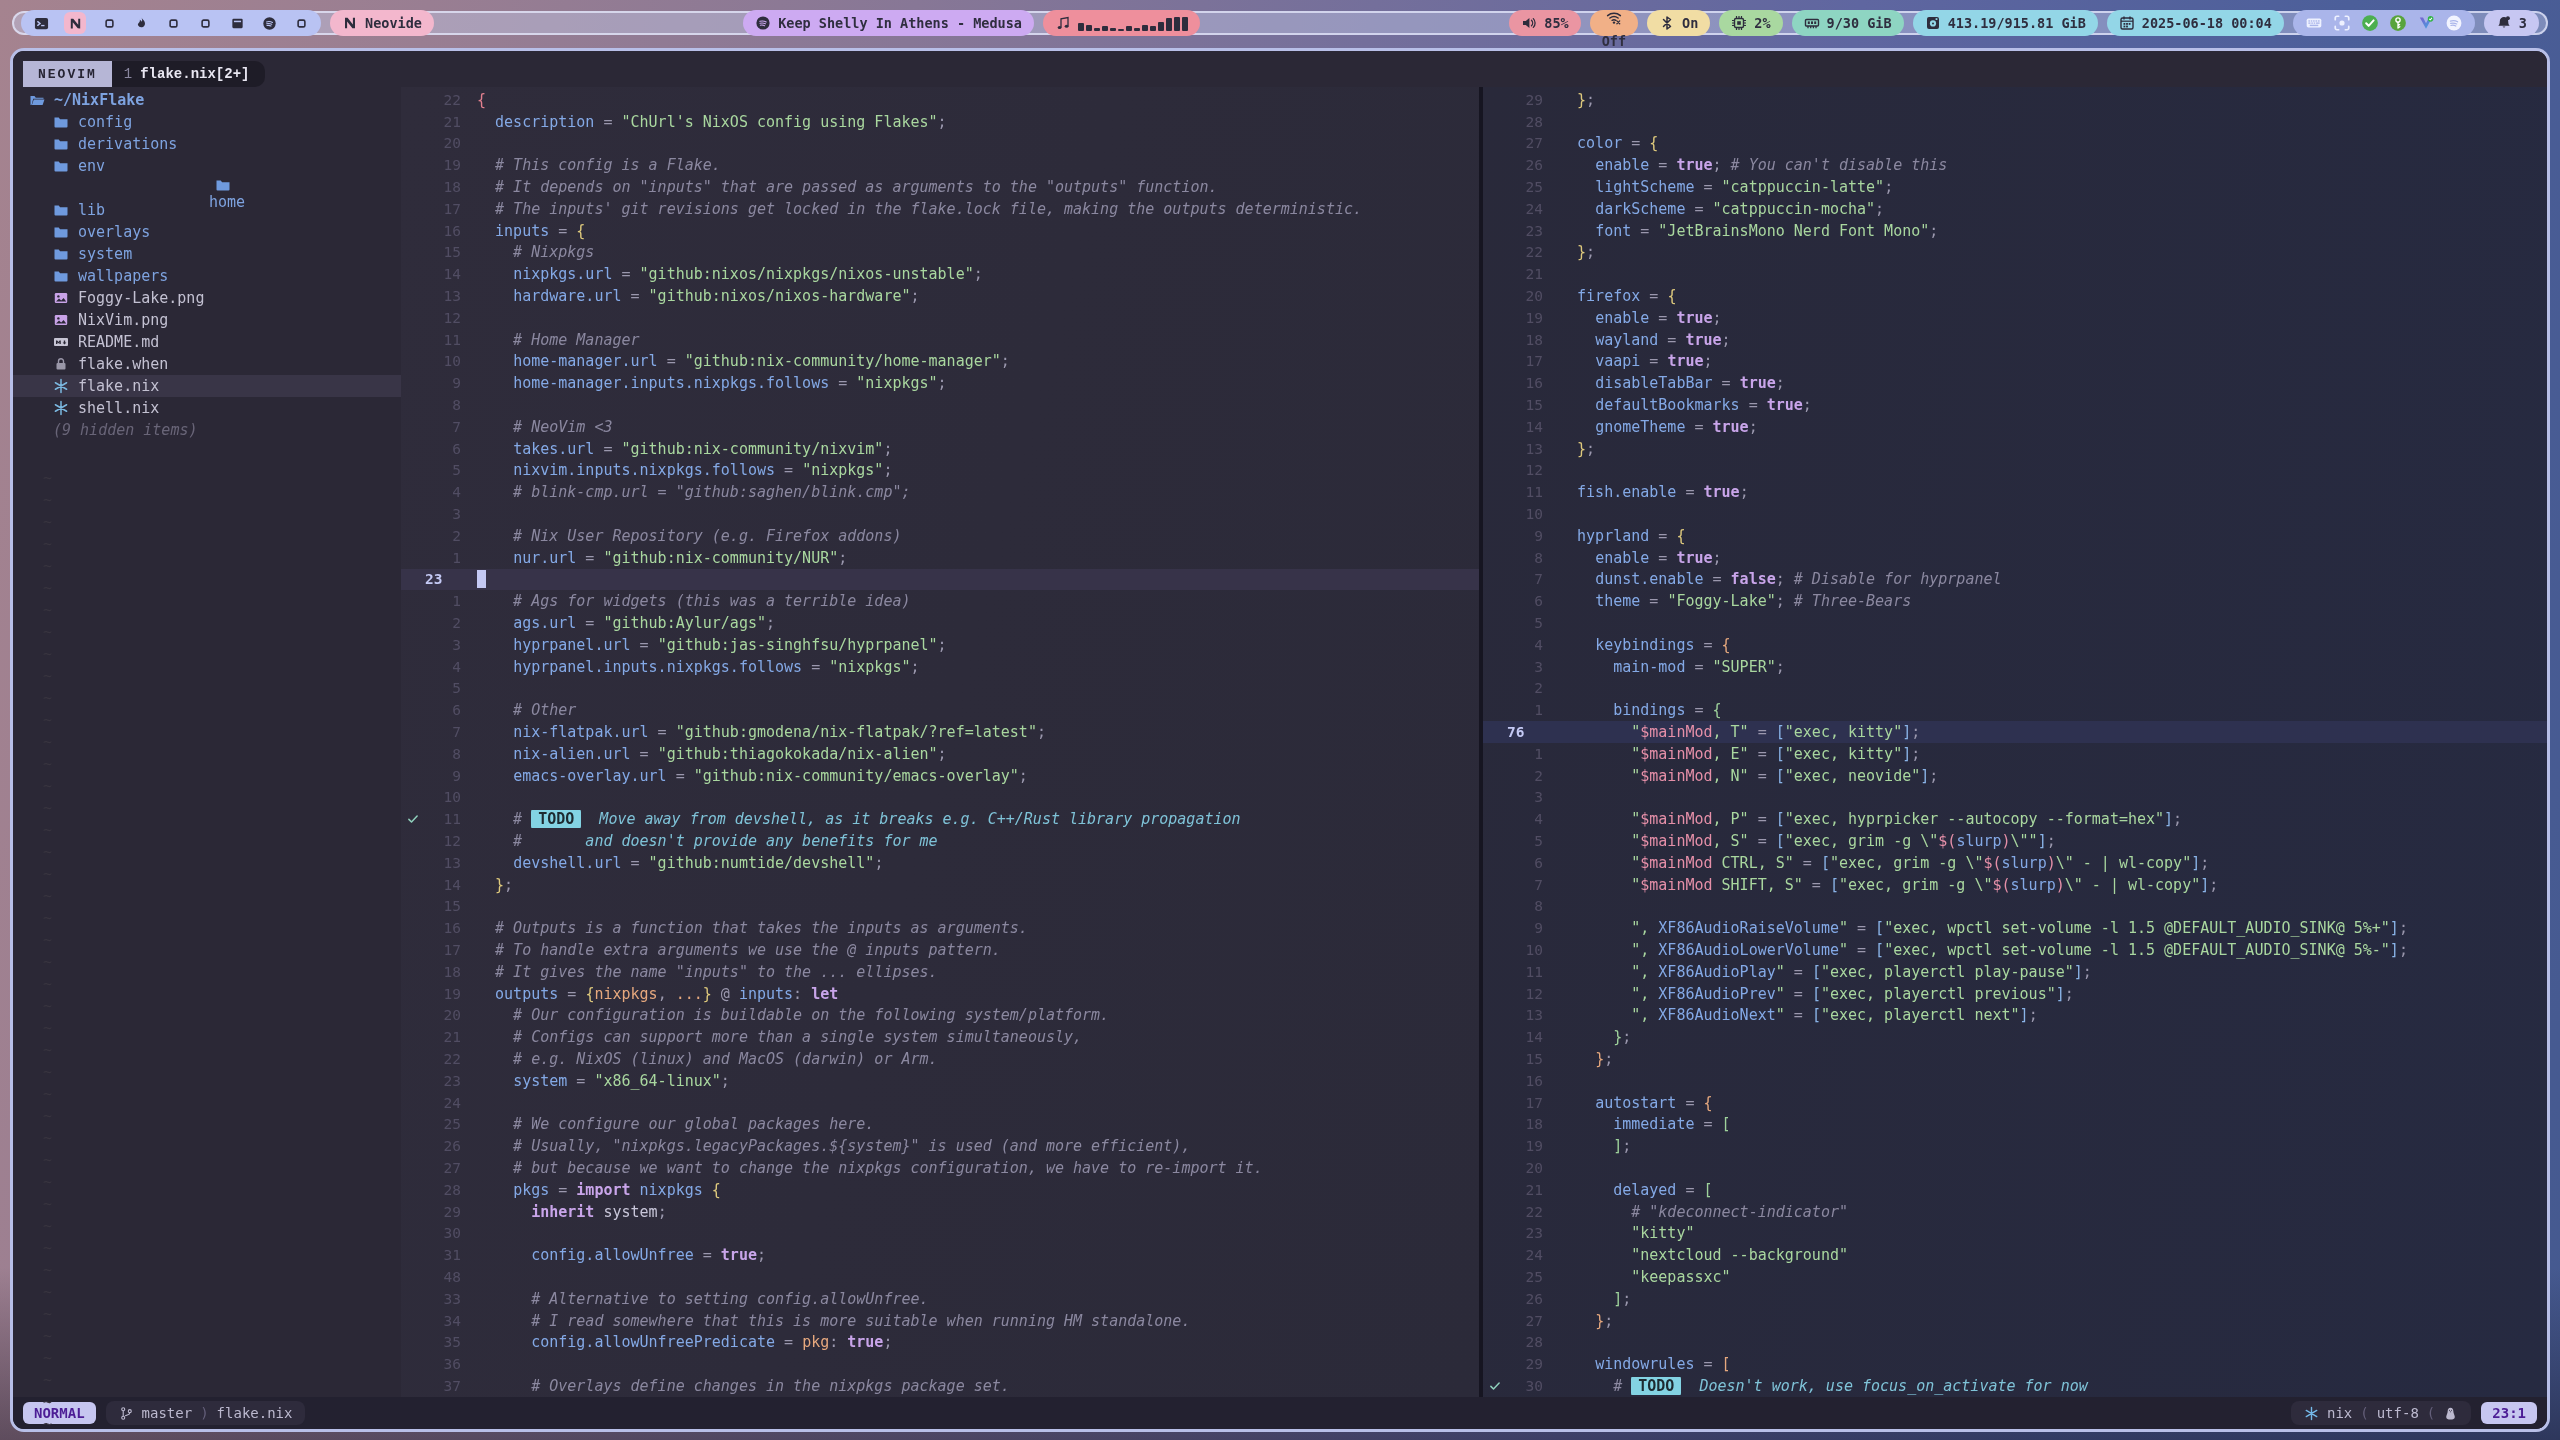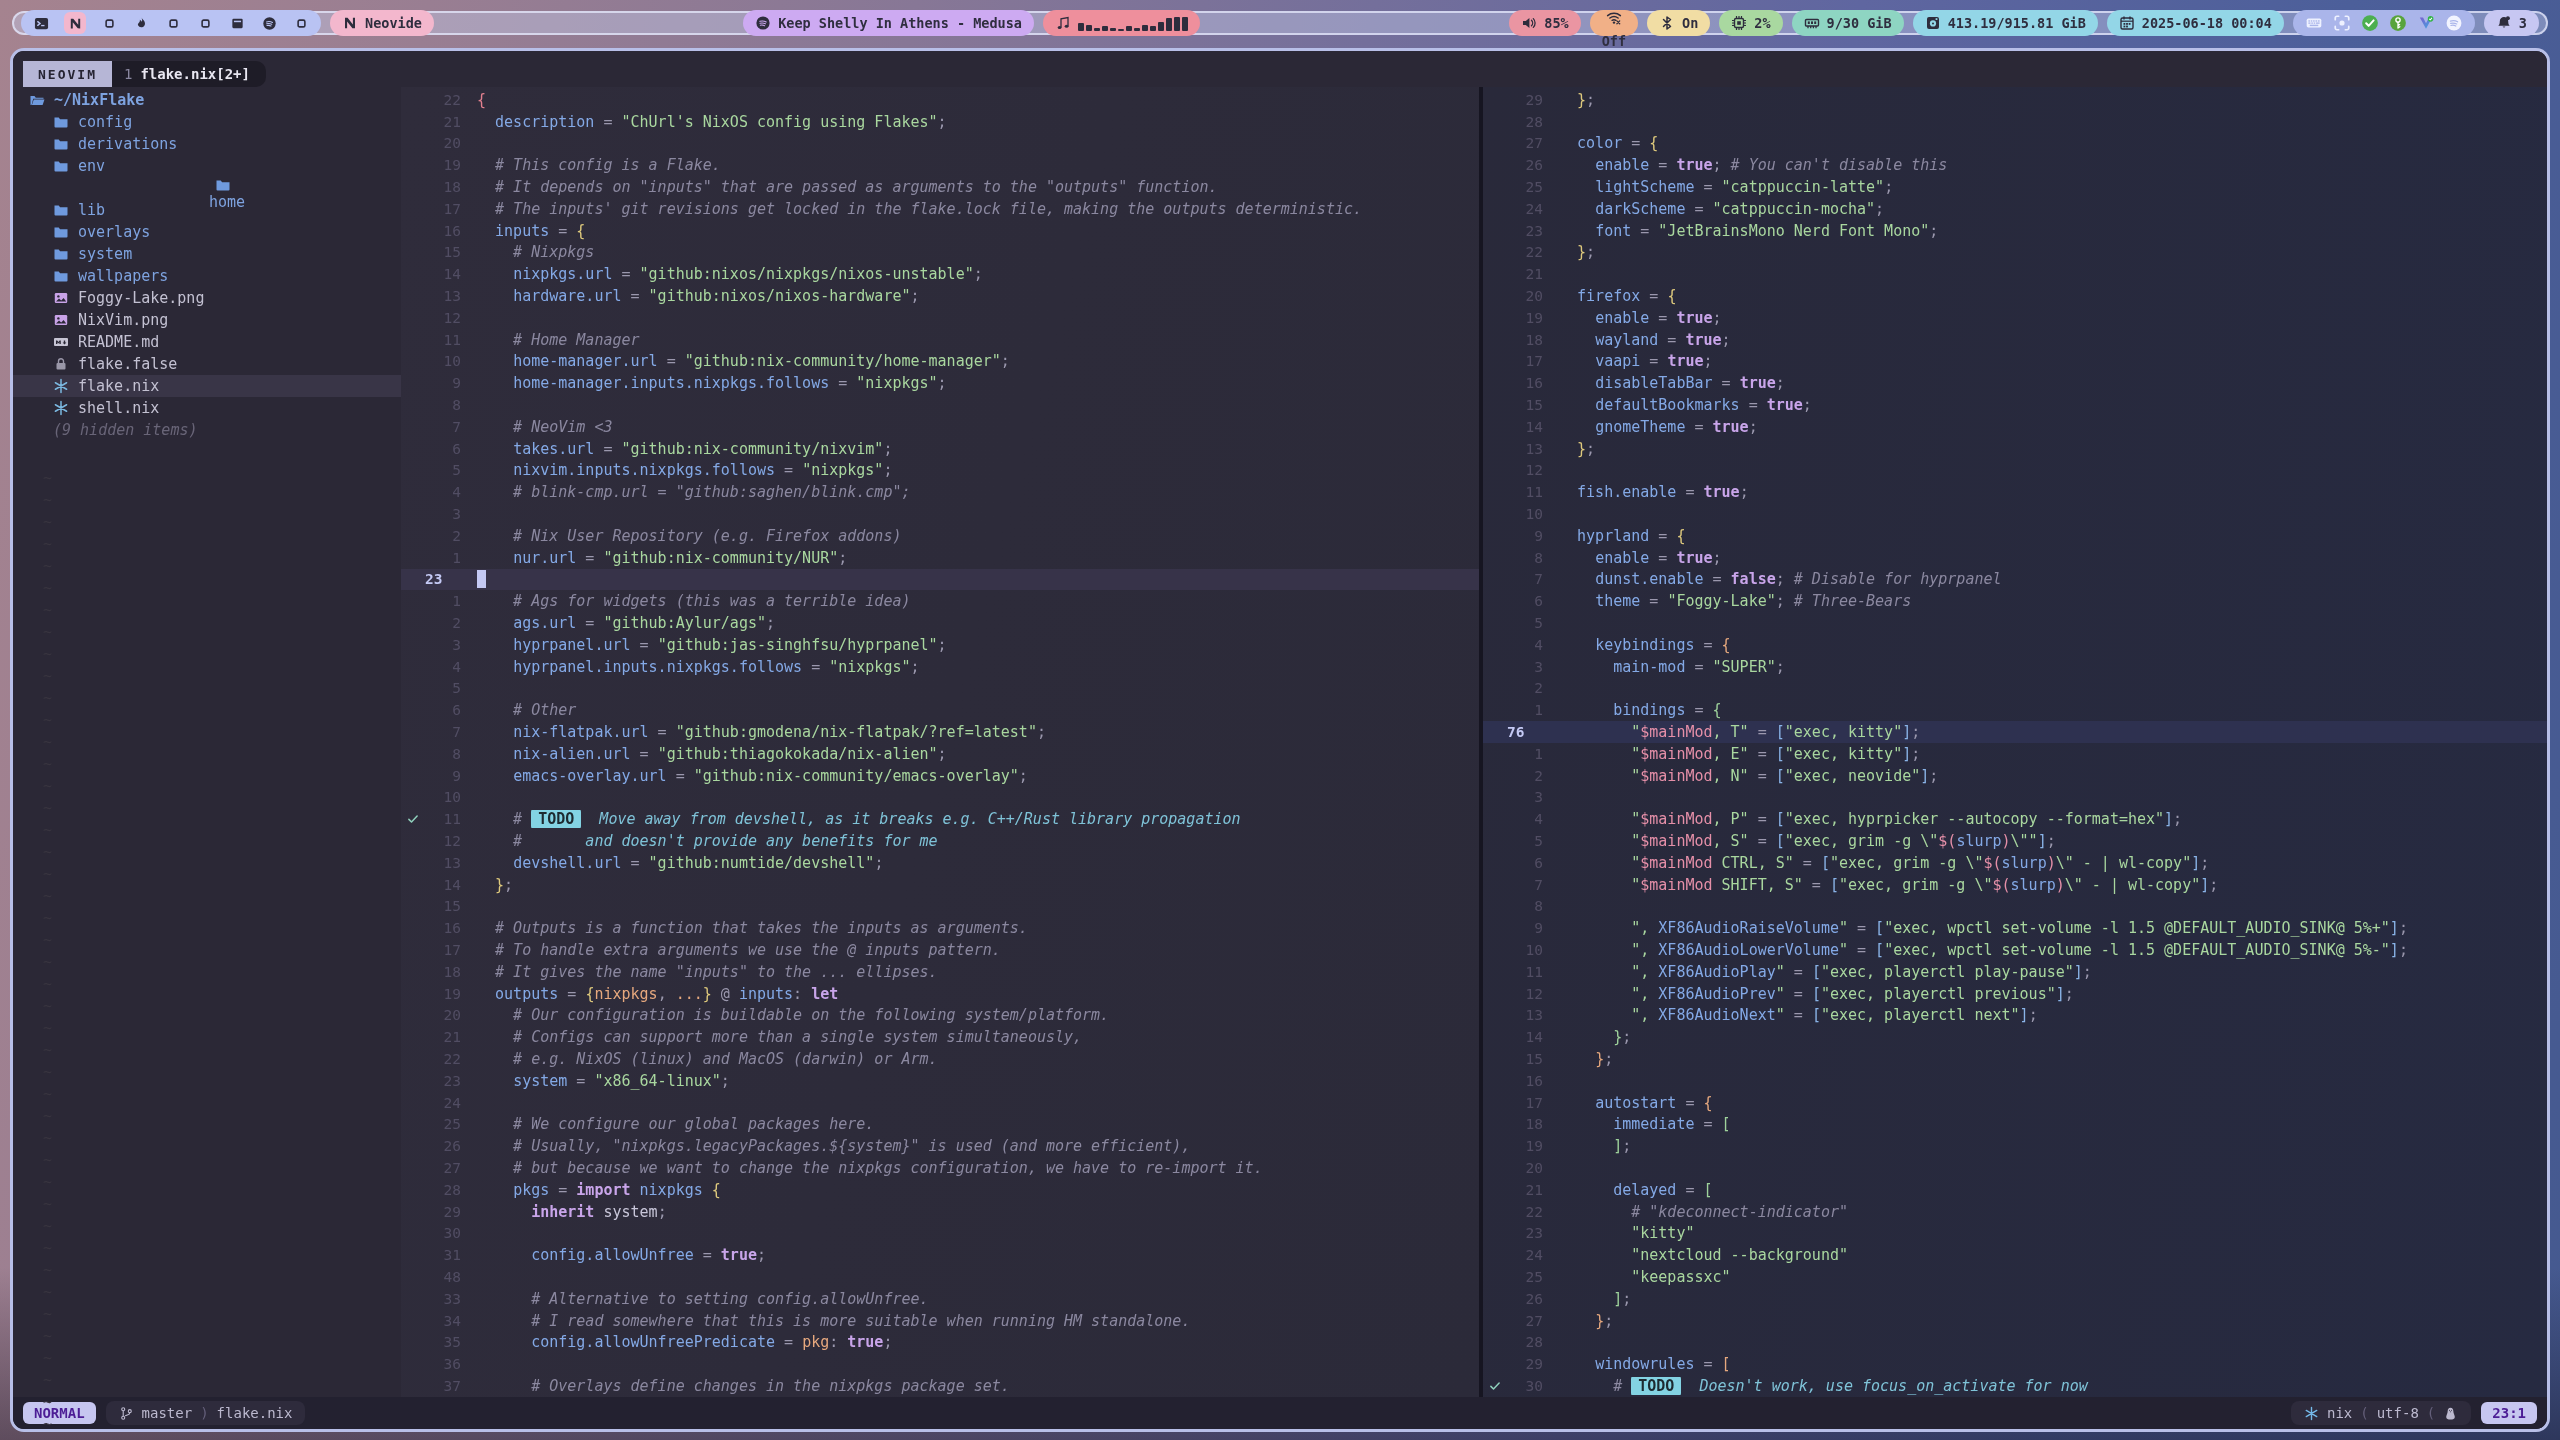--- a/index.html
+++ b/index.html
@@ -27,21 +27,21 @@
   .bars { display:flex; align-items:flex-end; gap:2px; height:15px; }
   .bars i { display:block; width:6px; background:#2e2d3d; border-radius:1px; }
   .tray-pill { gap:10px; }
   .tray-ic { width:18px; height:18px; display:inline-flex; color:#eef1ff; }
   .tray-ic svg { width:100%; height:100%; }
 
   
   .window { position:absolute; left:10px; right:10px; top:48px; bottom:8px;
     border:3px solid #b8bfe8; border-radius:14px; background:#2b2836; overflow:hidden;
     display:flex; flex-direction:column; }
-  .tabline { height:36px; display:flex; align-items:flex-end; padding-left:10px; background:#2b2836; flex:none; }
+  .tabline { height:36px; display:flex; align-items:flex-end; padding-left:10px; background:#2b2836; flex:none;font-family:Liberation Mono, monospace; }
   .mode-tab { height:26px; display:flex; align-items:center; padding:0 15px; background:#b6b6d6;
     color:#262433; font-size:13px; font-weight:700; letter-spacing:2px; }
   .buf-tab { height:26px; display:flex; align-items:center; gap:8px; padding:0 16px 0 12px;
     background:#1e1c27; border-radius:0 10px 10px 0; font-size:14px; }
   .buf-index { color:#8a87a0; }
   .buf-name { color:#e9e7f2; font-weight:700; }
 
   .main { flex:1; display:flex; min-height:0; }
   .sidebar { width:388px; flex:none; background:#2b2836; position:relative; padding-top:2px; --treebg:#2b2836; }
   .trow { height:22px; display:flex; align-items:center; font-size:15px; white-space:pre; }
@@ -398,21 +398,21 @@
               <circle cx="5.4" cy="6.4" r="1.2" fill="var(--treebg,#2b2836)"></circle>
               <path d="M3 11.5l3-3 2.2 2 2.4-2.6 2.6 3.6z" fill="var(--treebg,#2b2836)"></path>
             </svg></span><span class="t-file">NixVim.png</span></div>
         <div class="trow" style="padding-left: 40px;"><span class="tic" style="color: rgb(199, 197, 212);"><svg viewBox="0 0 16 16">
               <rect x="1" y="4" width="14" height="8" rx="1" fill="currentColor"></rect>
               <path d="M3 10V6.6h1.2L5.4 8l1.2-1.4h1.2V10H6.4V8.3L5.4 9.4 4.4 8.3V10zM10.8 6.6h1.4v1.8h1.2l-1.9 2-1.9-2h1.2z" fill="var(--treebg,#2b2836)"></path>
             </svg></span><span class="t-file">README.md</span></div>
         <div class="trow" style="padding-left: 40px;"><span class="tic" style="color: rgb(154, 151, 168);"><svg viewBox="0 0 16 16">
               <rect x="3.5" y="7" width="9" height="6.5" rx="1" fill="currentColor"></rect>
               <path d="M5.5 7V5.2a2.5 2.5 0 0 1 5 0V7" stroke="currentColor" stroke-width="1.4" fill="none"></path>
-            </svg></span><span class="t-file">flake.false</span></div>
+            </svg></span><span class="t-file">flake.when</span></div>
         <div class="trow sel" style="padding-left: 40px;"><span class="tic" style="color: rgb(123, 184, 224);"><svg viewBox="0 0 16 16">
               <path d="M8 1.5v13M2.4 4.75l11.2 6.5M2.4 11.25l11.2-6.5" stroke="currentColor" stroke-width="1.5" stroke-linecap="round"></path>
             </svg></span><span class="t-file">flake.nix</span></div>
         <div class="trow" style="padding-left: 40px;"><span class="tic" style="color: rgb(123, 184, 224);"><svg viewBox="0 0 16 16">
               <path d="M8 1.5v13M2.4 4.75l11.2 6.5M2.4 11.25l11.2-6.5" stroke="currentColor" stroke-width="1.5" stroke-linecap="round"></path>
             </svg></span><span class="t-file">shell.nix</span></div>
         <div class="trow" style="padding-left: 40px;"><span class="t-hidden">(9 hidden items)</span></div>
         <div class="tildes" id="tildes">~&nbsp;<br>~&nbsp;<br>~&nbsp;<br>~&nbsp;<br>~&nbsp;<br>~&nbsp;<br>~&nbsp;<br>~&nbsp;<br>~&nbsp;<br>~&nbsp;<br>~&nbsp;<br>~&nbsp;<br>~&nbsp;<br>~&nbsp;<br>~&nbsp;<br>~&nbsp;<br>~&nbsp;<br>~&nbsp;<br>~&nbsp;<br>~&nbsp;<br>~&nbsp;<br>~&nbsp;<br>~&nbsp;<br>~&nbsp;<br>~&nbsp;<br>~&nbsp;<br>~&nbsp;<br>~&nbsp;<br>~&nbsp;<br>~&nbsp;<br>~&nbsp;<br>~&nbsp;<br>~&nbsp;<br>~&nbsp;<br>~&nbsp;<br>~&nbsp;<br>~&nbsp;<br>~&nbsp;<br>~&nbsp;<br>~&nbsp;<br>~&nbsp;<br>~&nbsp;<br>~&nbsp;<br>~&nbsp;<br>~&nbsp;<br></div>
       </div>
     <div class="split split-left" id="split-left">

